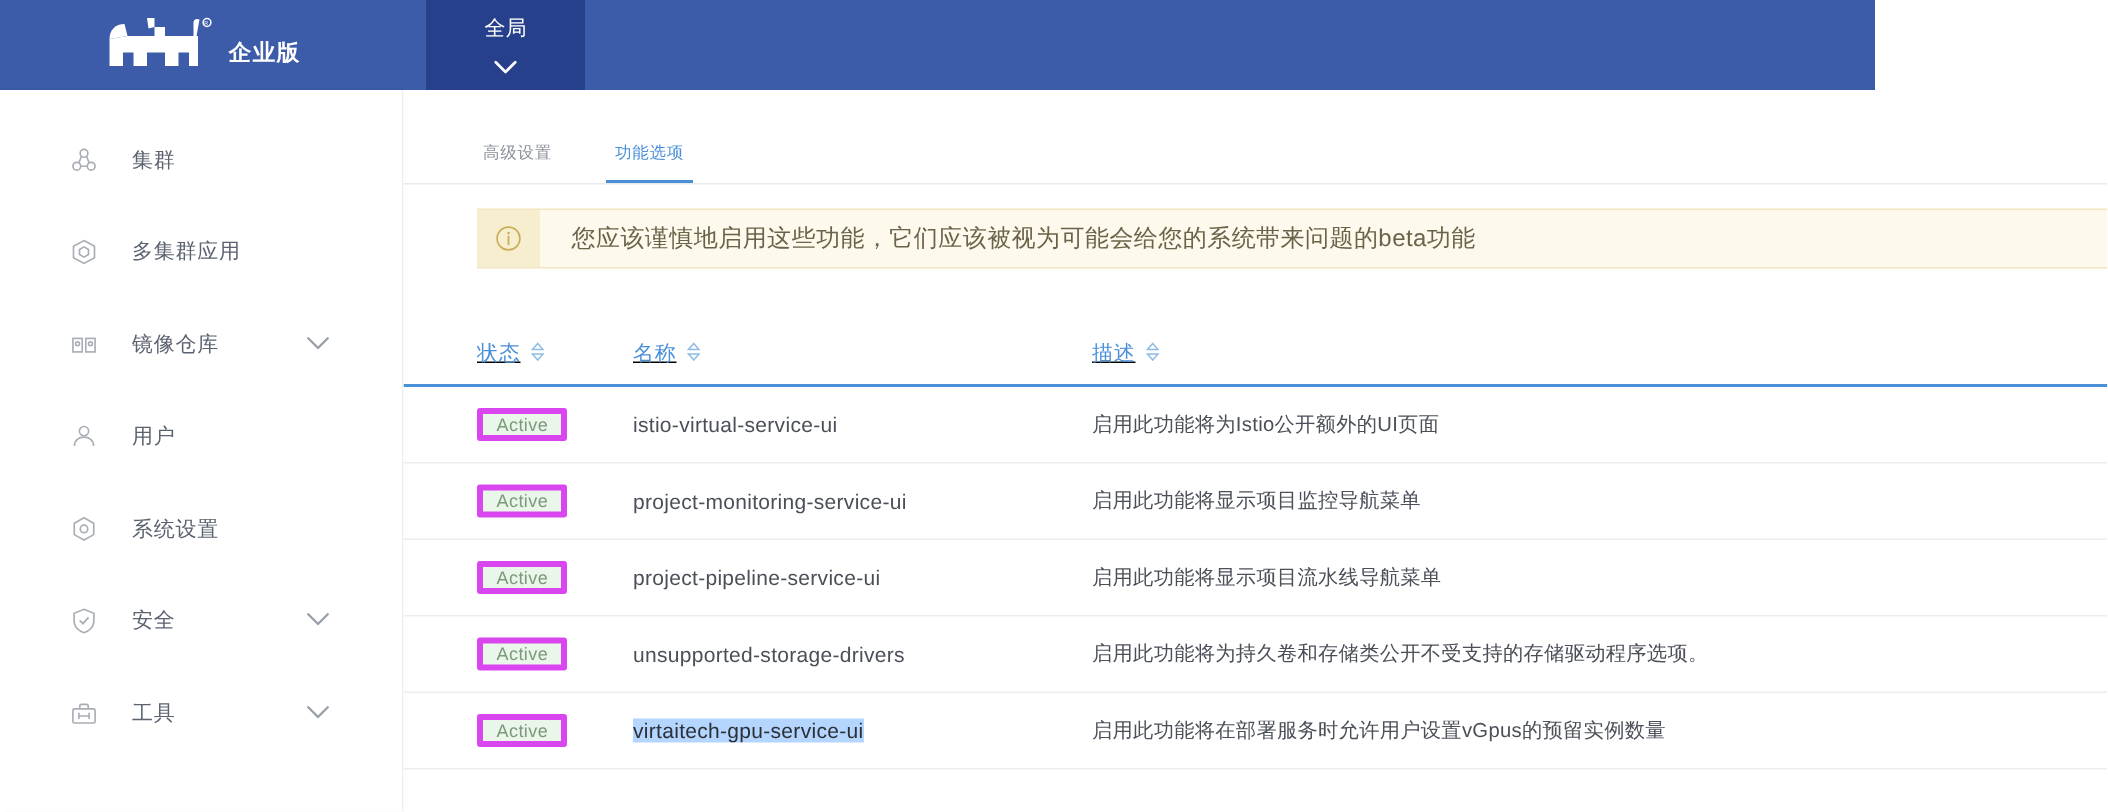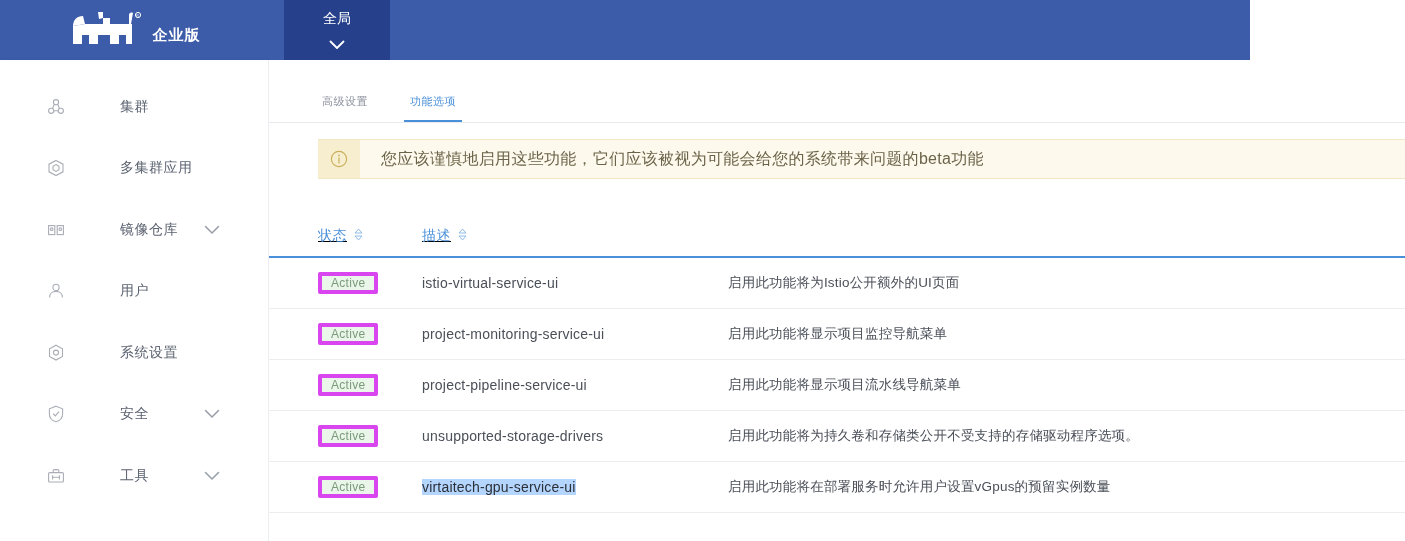--- a/index.html
+++ b/index.html
@@ -52,21 +52,21 @@
     padding-left: 46px; padding-right: 40px;
     cursor: pointer; position: relative;
   }
   .nav-icon {
     width: 20px; height: 20px;
     display: flex; align-items: center; justify-content: center;
     margin-right: 22px; flex: none;
   }
   .nav-label {
     font-size: 14px; color: #5b6270;
-    letter-spacing: 0.5px; white-space: nowrap; margin-left: 32px;
+    letter-spacing: 0.5px; white-space: nowrap;
   }
   .nav-caret {
     position: absolute; right: 48px; top: 50%;
     transform: translateY(-50%);
     display: block;
   }
 
   
   .content {
     position: absolute; top: 60px; left: 269px;
@@ -317,20 +317,29 @@
       <div class="thead">
         <div class="th col-status">
           <span>状态</span>
           <span>
             <svg width="9" height="13" viewBox="0 0 9 13">
               <path d="M4.5 1 L8 5 L1 5 Z" fill="none" stroke="#8fbce6" stroke-width="1"></path>
               <path d="M4.5 12 L8 8 L1 8 Z" fill="none" stroke="#8fbce6" stroke-width="1"></path>
             </svg>
           </span>
         </div>
+        <div class="th col-name">
+          <span>名称</span>
+          <span>
+            <svg width="9" height="13" viewBox="0 0 9 13">
+              <path d="M4.5 1 L8 5 L1 5 Z" fill="none" stroke="#8fbce6" stroke-width="1"></path>
+              <path d="M4.5 12 L8 8 L1 8 Z" fill="none" stroke="#8fbce6" stroke-width="1"></path>
+            </svg>
+          </span>
+        </div>
         <div class="th col-desc">
           <span>描述</span>
           <span>
             <svg width="9" height="13" viewBox="0 0 9 13">
               <path d="M4.5 1 L8 5 L1 5 Z" fill="none" stroke="#8fbce6" stroke-width="1"></path>
               <path d="M4.5 12 L8 8 L1 8 Z" fill="none" stroke="#8fbce6" stroke-width="1"></path>
             </svg>
           </span>
         </div>
       </div>

